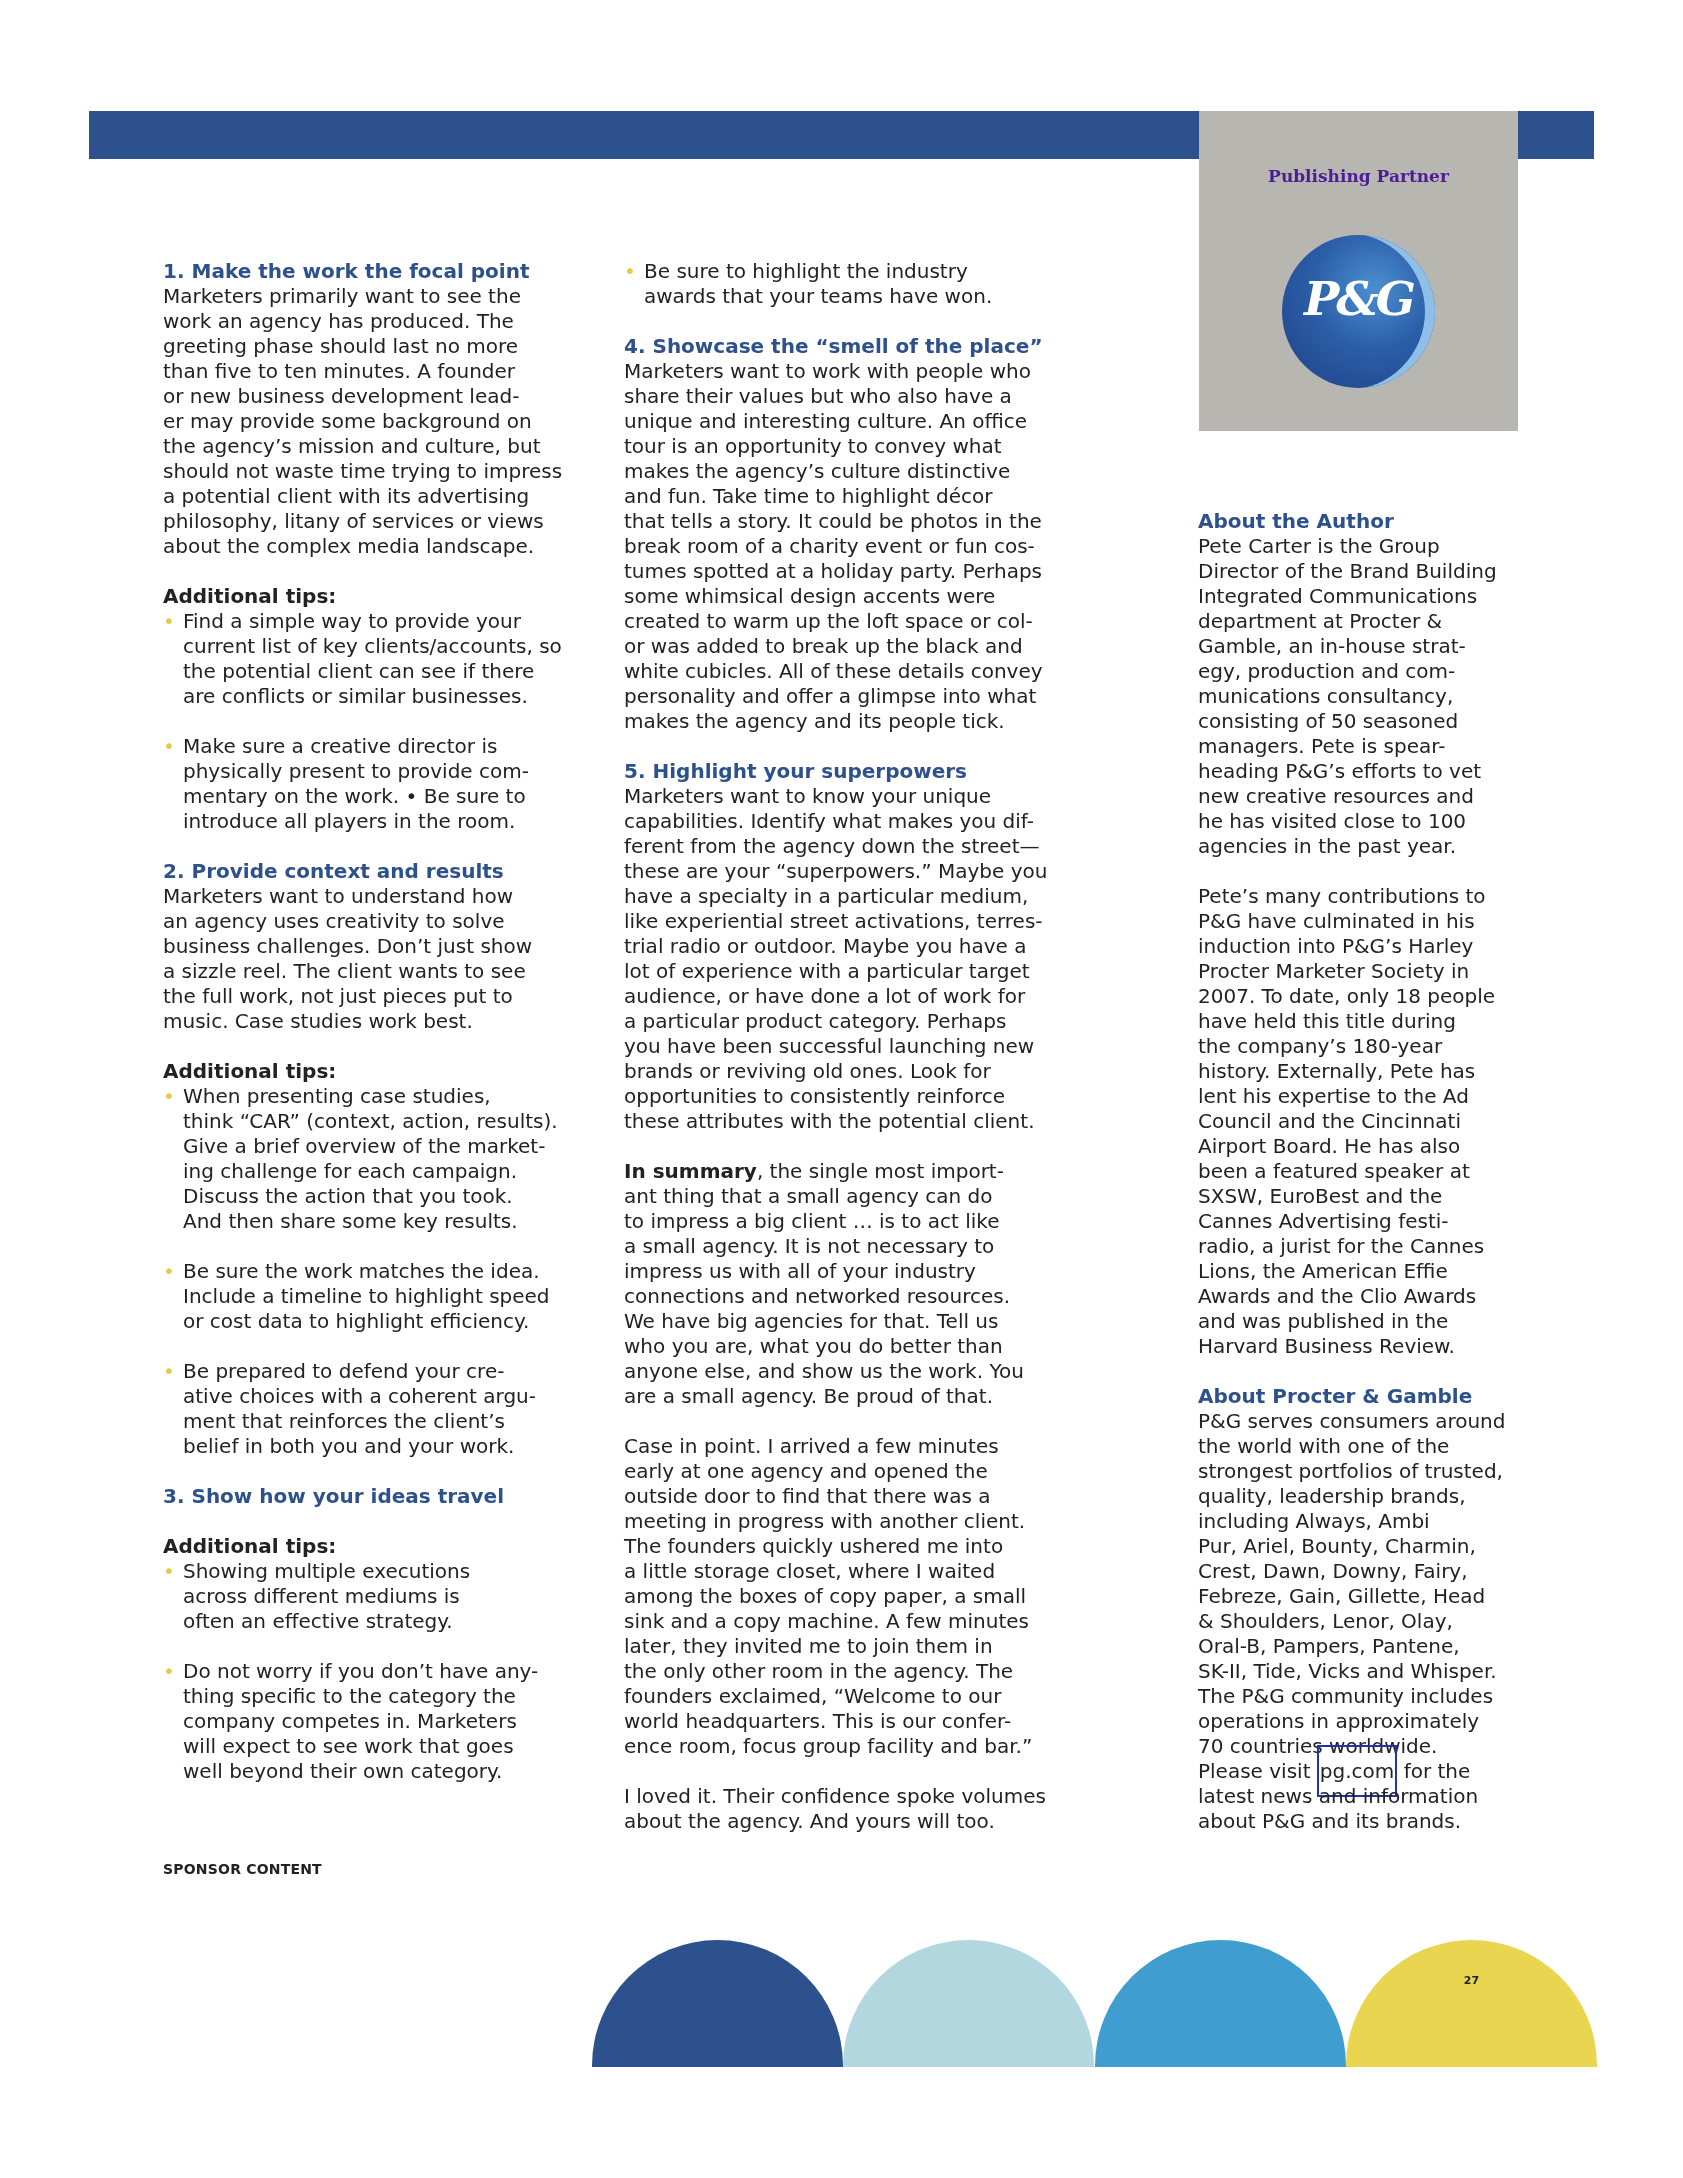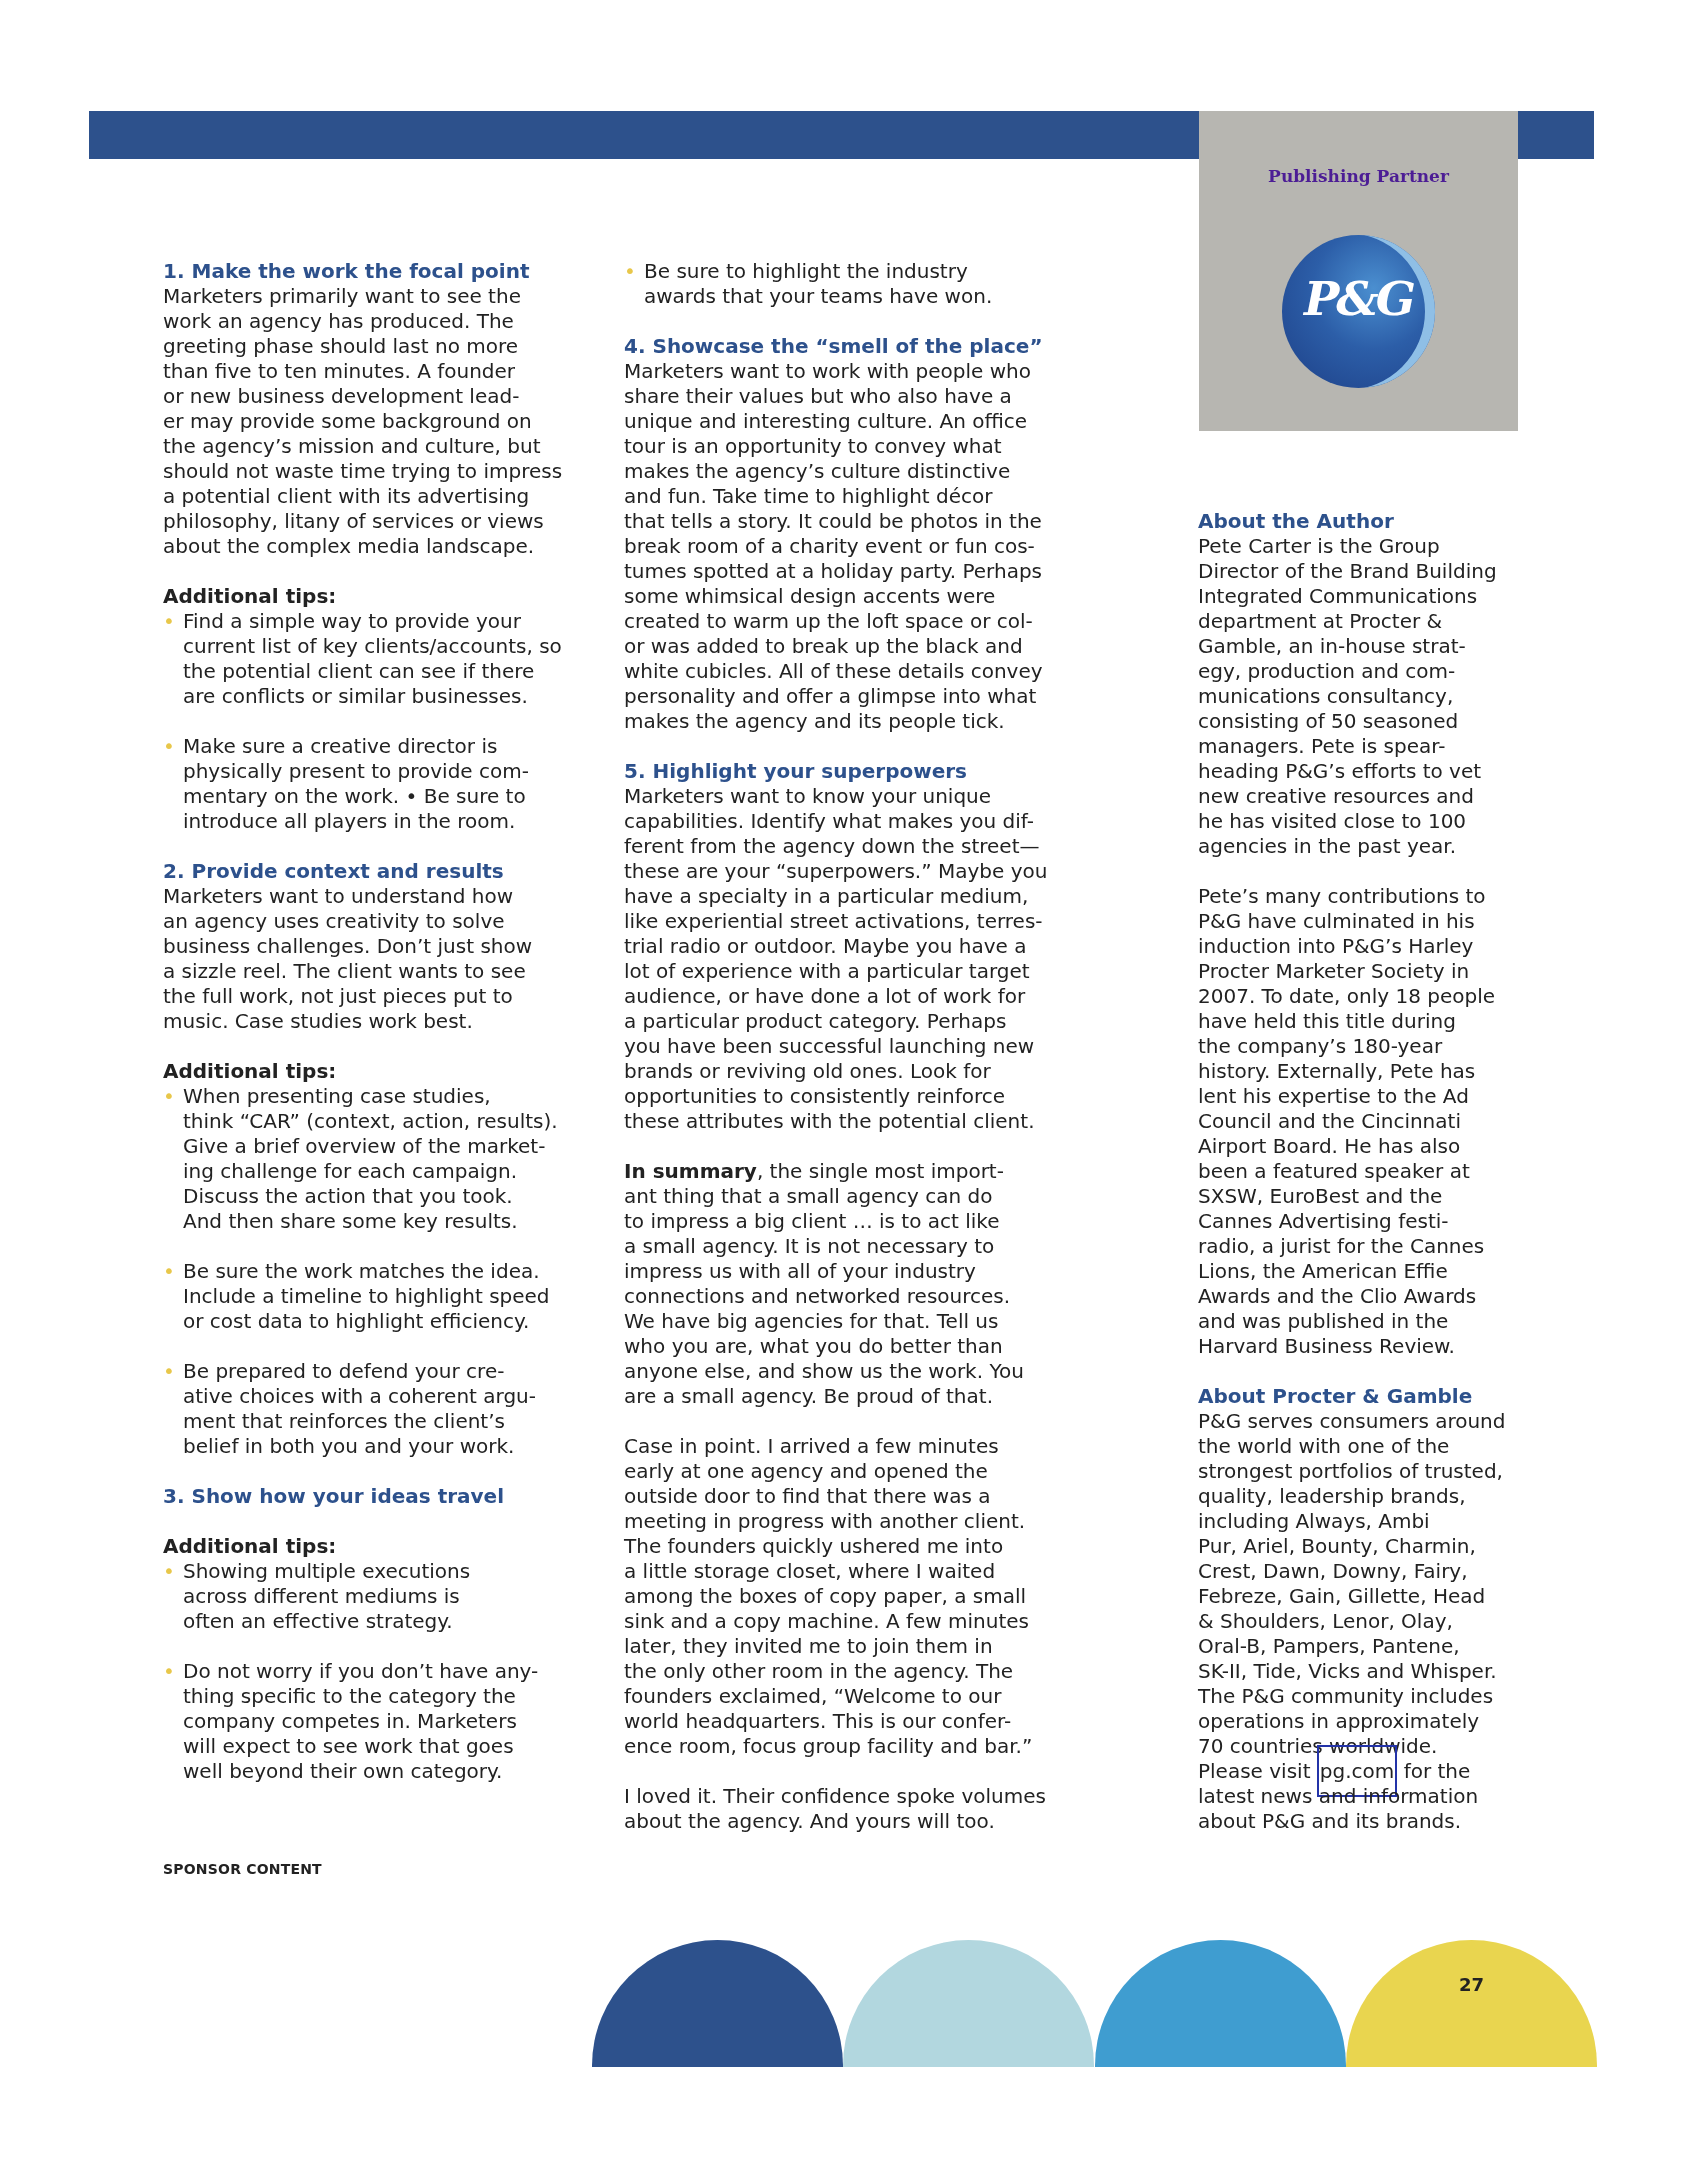--- a/index.html
+++ b/index.html
@@ -20,21 +20,21 @@
   .b{font-weight:bold;}
   .gap{display:block;height:25px;}
   .bullet{position:relative;padding-left:20px;}
   .bullet .dot{position:absolute;left:0;top:0;color:#e8c74a;font-size:20px;}
   .bullet .line{white-space:nowrap;}
   .link{border:2px solid #2333a8;padding:12px 1px;margin:-2px 0;}
   .footer-left{position:absolute;left:163px;top:1861px;font-size:14px;font-weight:bold;letter-spacing:0.2px;}
   .arcs{position:absolute;left:592px;top:1940px;width:1010px;height:127px;}
   .arc{position:absolute;top:0;width:251px;height:251px;border-radius:50%;overflow:hidden;}
   .arc-wrap{position:absolute;top:0;width:251px;height:127px;overflow:hidden;}
-  .page-num{position:absolute;left:0;top:34px;width:100%;text-align:center;font-size:18px;font-weight:bold;color:#222;}
+  .page-num{position:absolute;left:0;top:34px;width:100%;text-align:center;font-size:11px;font-weight:bold;color:#222;}
 </style>
 </head>
 <body>
 
 <div class="topbar"></div>
 
 <div class="partner">
   <div class="partner-label">Publishing Partner</div>
   <div class="pg-logo">
     <span>P&amp;G</span>

